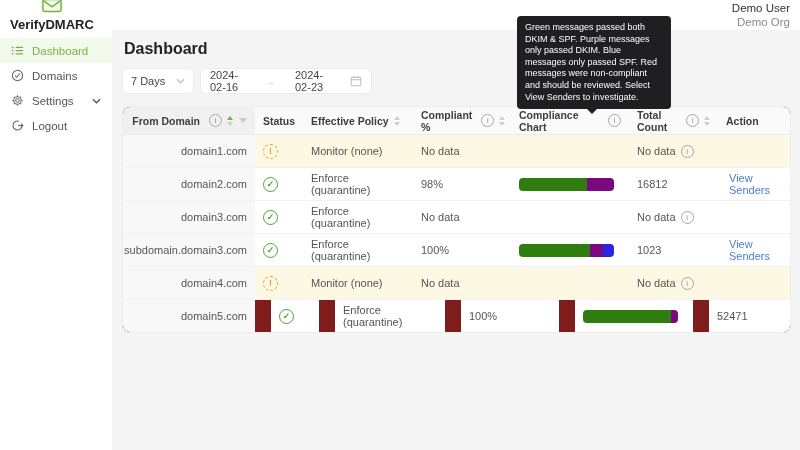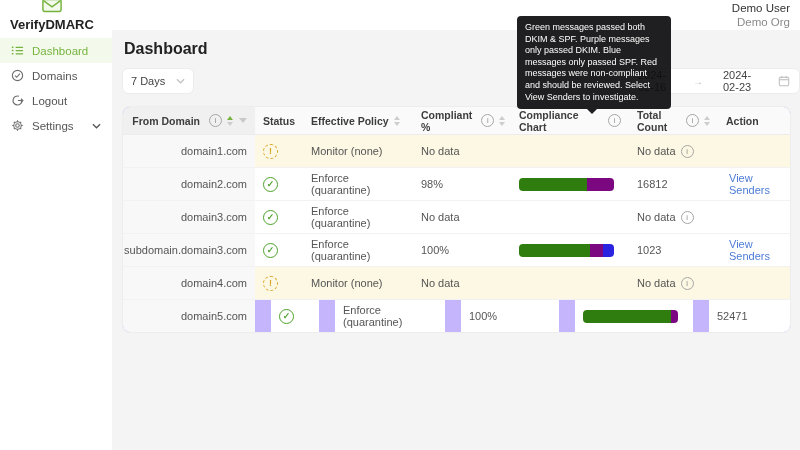--- a/index.html
+++ b/index.html
@@ -23,30 +23,30 @@
              color:#555;cursor:pointer;box-sizing:border-box;}
   .side-item .sicon{display:inline-flex;flex:none;color:#6f6f6f;}
   .side-item.active{background:#f3faec;color:#76b33e;}
   .side-item.active .sicon{color:#76b33e;}
   .chev{margin-left:auto;color:#555;display:inline-flex;}
 
   
   .main{position:absolute;left:112px;top:30px;right:0;bottom:0;background:#f4f4f4;
         box-sizing:border-box;padding:8px 0 0 10px;}
   .page-title{font-size:16px;font-weight:bold;color:#222;margin:2px 0 10px 2px;}
-  .filters{display:flex;gap:6px;align-items:center;justify-content:space-between;}
+  .filters{display:flex;gap:6px;align-items:center;}
   .select,.daterange{height:26px;background:#fff;border:1px solid #ececec;border-radius:6px;
         display:flex;align-items:center;box-sizing:border-box;font-size:11px;color:#444;}
   .select{width:72px;padding:0 8px;justify-content:space-between;cursor:pointer;}
   .daterange{width:172px;padding:0 9px;gap:20px;}
   .dr-arrow{color:#b9b9b9;font-size:10px;}
   .cal{margin-left:auto;display:inline-flex;}
 
   
-  .card{width:667px;margin-top:12px;background:#c4b5fd;border:1px solid #ededed;border-radius:8px;
+  .card{width:667px;margin-top:12px;background:#7f1d1d;border:1px solid #ededed;border-radius:8px;
         overflow:hidden;}
   .gridrow{display:grid;grid-template-columns:132px 48px 110px 98px 118px 89px 72px;}
   .th{display:flex;align-items:center;gap:4px;height:28px;padding:0 8px;background:#fafafa;
       font-size:10.5px;font-weight:bold;color:#3d3d3d;box-sizing:border-box;border-bottom:1px solid #ececec;}
   .th.right{justify-content:flex-end;}
   .th.first{background:#f0f0f0;}
   .tr{border-bottom:1px solid #f2f2f2;}
   .tr:last-child{border-bottom:none;gap:16px;}
   .tr.hl .td{background:#fcf8e3;}
   .td{display:flex;align-items:center;height:32px;padding:0 8px;font-size:11px;color:#555;
@@ -121,41 +121,41 @@
       <span class="sicon">
         <svg width="13" height="13" viewBox="0 0 16 16" fill="none" stroke="currentColor" stroke-width="1.4">
           <circle cx="8" cy="8" r="6.3"></circle>
             <path d="M5 8.2l2 2 4-4.4"></path>
         </svg>
       </span>
       <span>Domains</span>
     </div>
     <div class="side-item">
       <span class="sicon">
-        <svg width="13" height="13" viewBox="0 0 16 16" fill="none" stroke="currentColor" stroke-width="1.4">
-          <path d="M13.5 8A5.5 5.5 0 1 1 9.8 2.8"></path>
-          <path d="M8.5 8h6M12.3 5.9L14.6 8l-2.3 2.1"></path>
-        </svg>
-      </span>
-      <span>Logout</span>
-    </div>
-    <div class="side-item">
-      <span class="sicon">
         <svg width="13" height="13" viewBox="0 0 16 16" fill="none" stroke="currentColor" stroke-width="1.3">
           <circle cx="8" cy="8" r="2.2"></circle>
           <path d="M8 1.5v2M8 12.5v2M1.5 8h2M12.5 8h2M3.4 3.4l1.4 1.4M11.2 11.2l1.4 1.4M12.6 3.4l-1.4 1.4M4.8 11.2l-1.4 1.4"></path>
           <circle cx="8" cy="8" r="4.6"></circle>
         </svg>
       </span>
       <span>Settings</span>
       <span class="chev">
         <svg width="9" height="6" viewBox="0 0 10 6" fill="none" stroke="currentColor" stroke-width="1.4">
           <path d="M1 1l4 4 4-4"></path>
         </svg>
       </span>
+    </div>
+    <div class="side-item">
+      <span class="sicon">
+        <svg width="13" height="13" viewBox="0 0 16 16" fill="none" stroke="currentColor" stroke-width="1.4">
+          <path d="M13.5 8A5.5 5.5 0 1 1 9.8 2.8"></path>
+          <path d="M8.5 8h6M12.3 5.9L14.6 8l-2.3 2.1"></path>
+        </svg>
+      </span>
+      <span>Logout</span>
     </div>
   </div>
 
   <div class="main">
     <div class="page-title">Dashboard</div>
 
     <div class="filters">
       <div class="select">
         <span>7 Days</span>
         <span style="display:inline-flex;color:#c3c3c3;">

